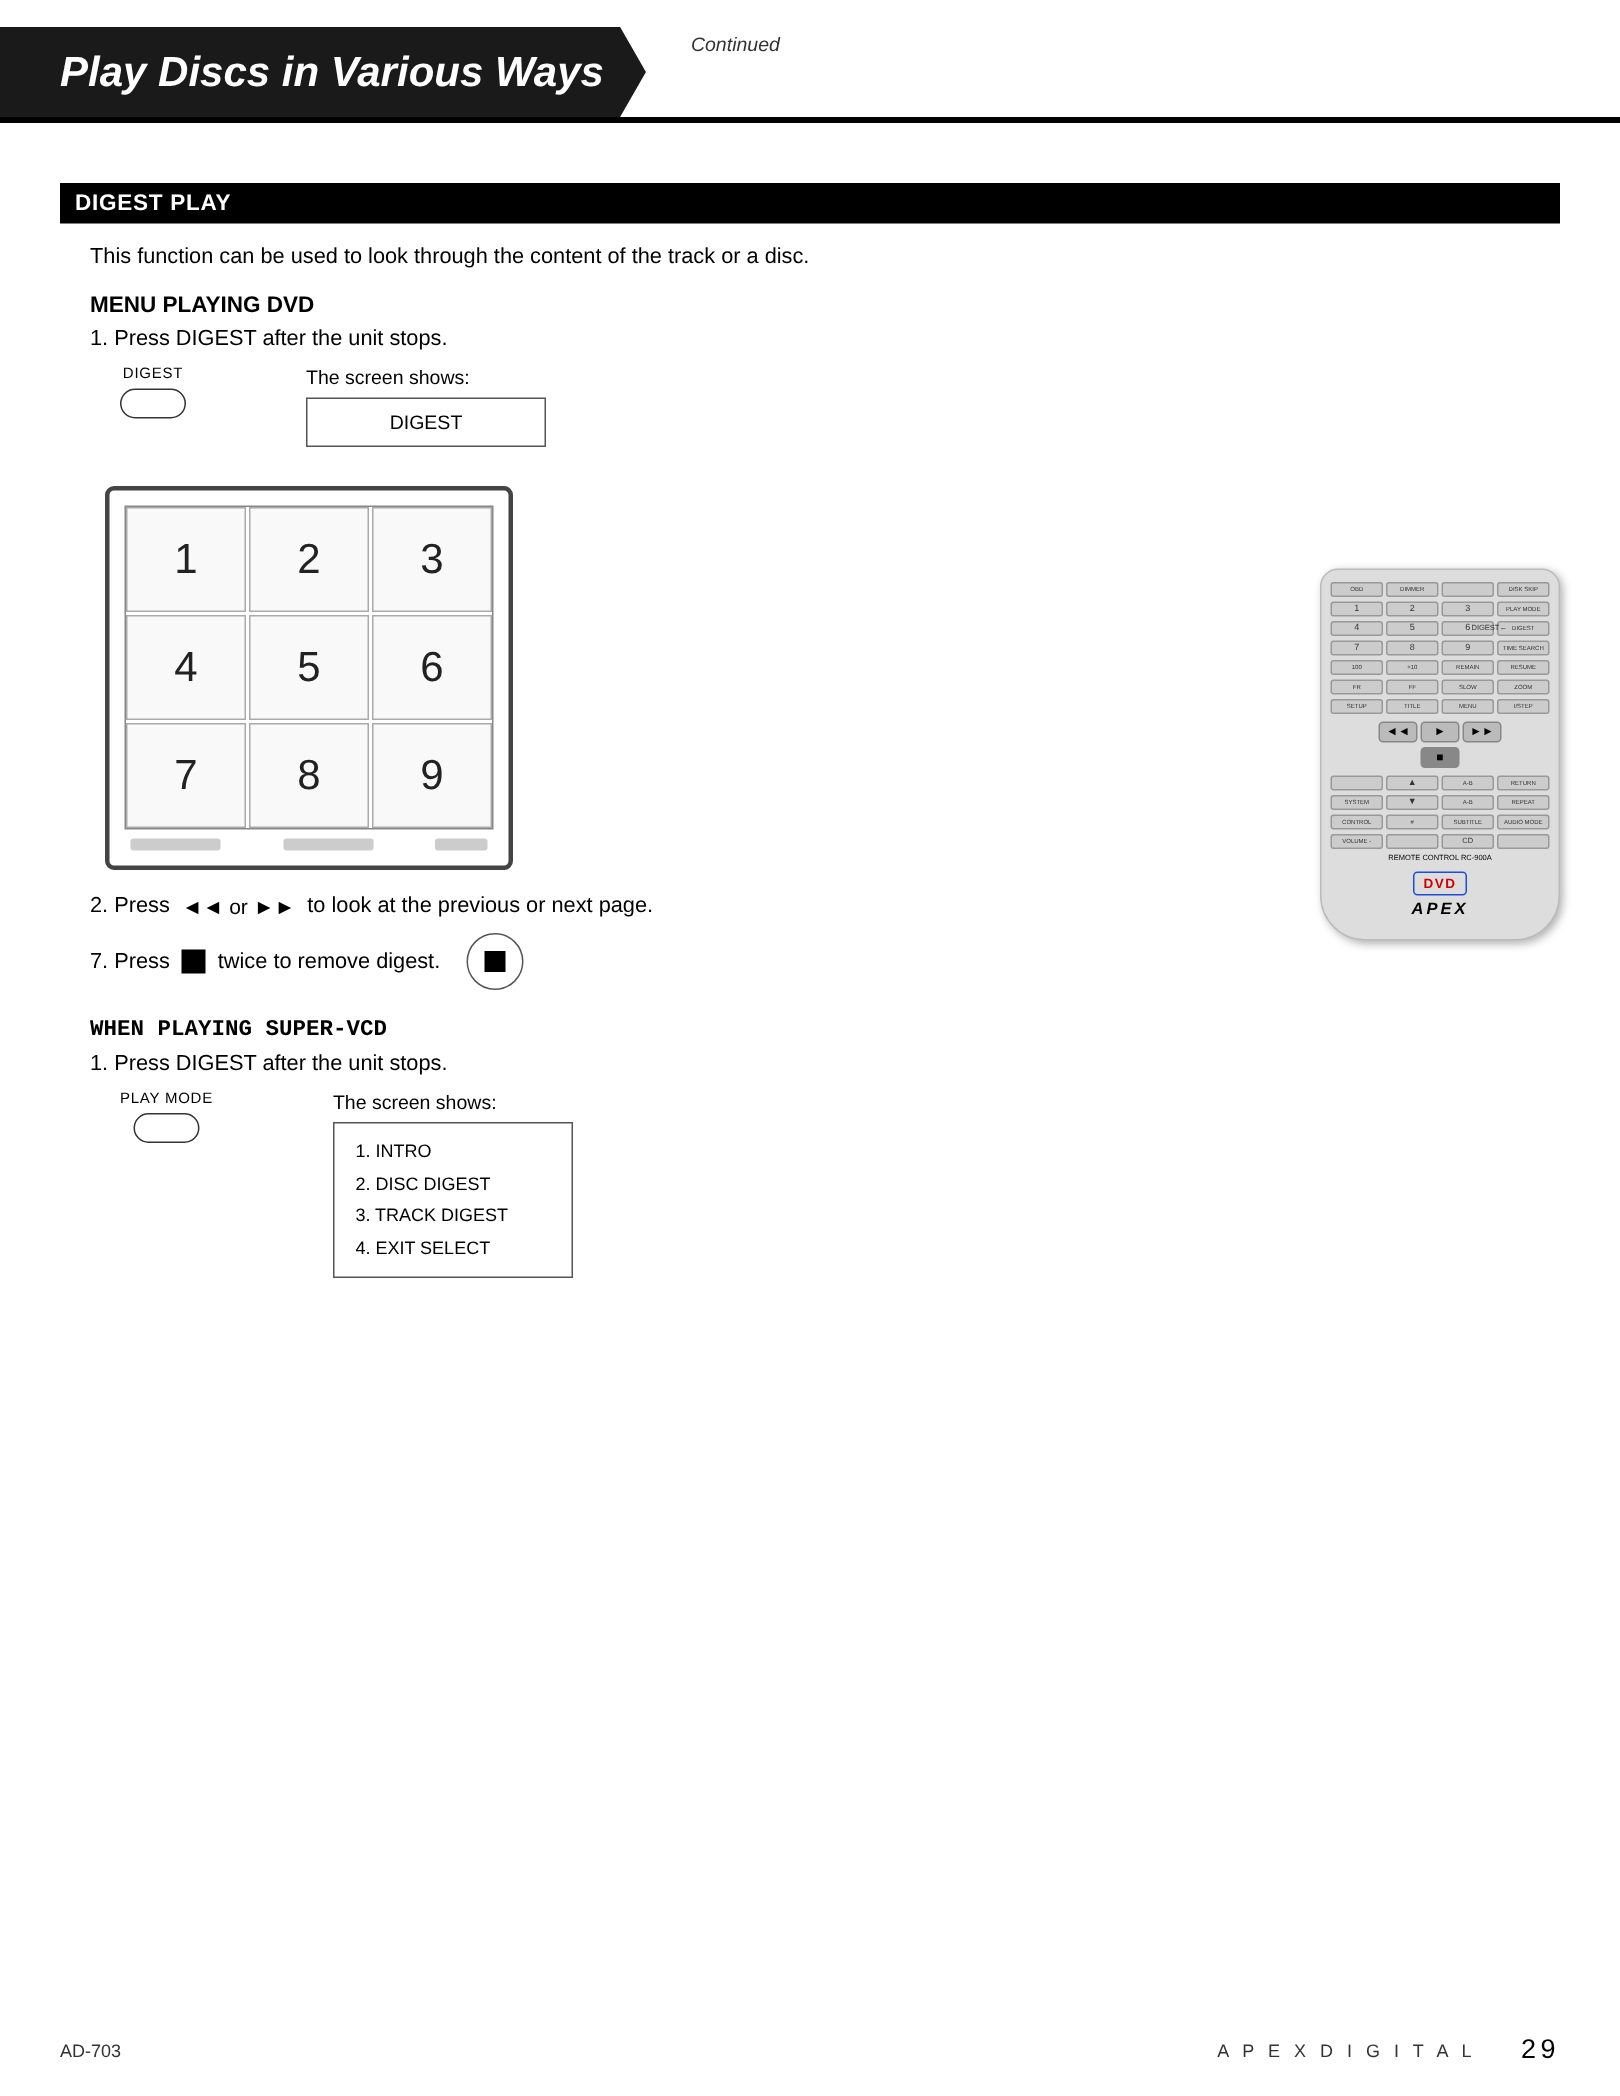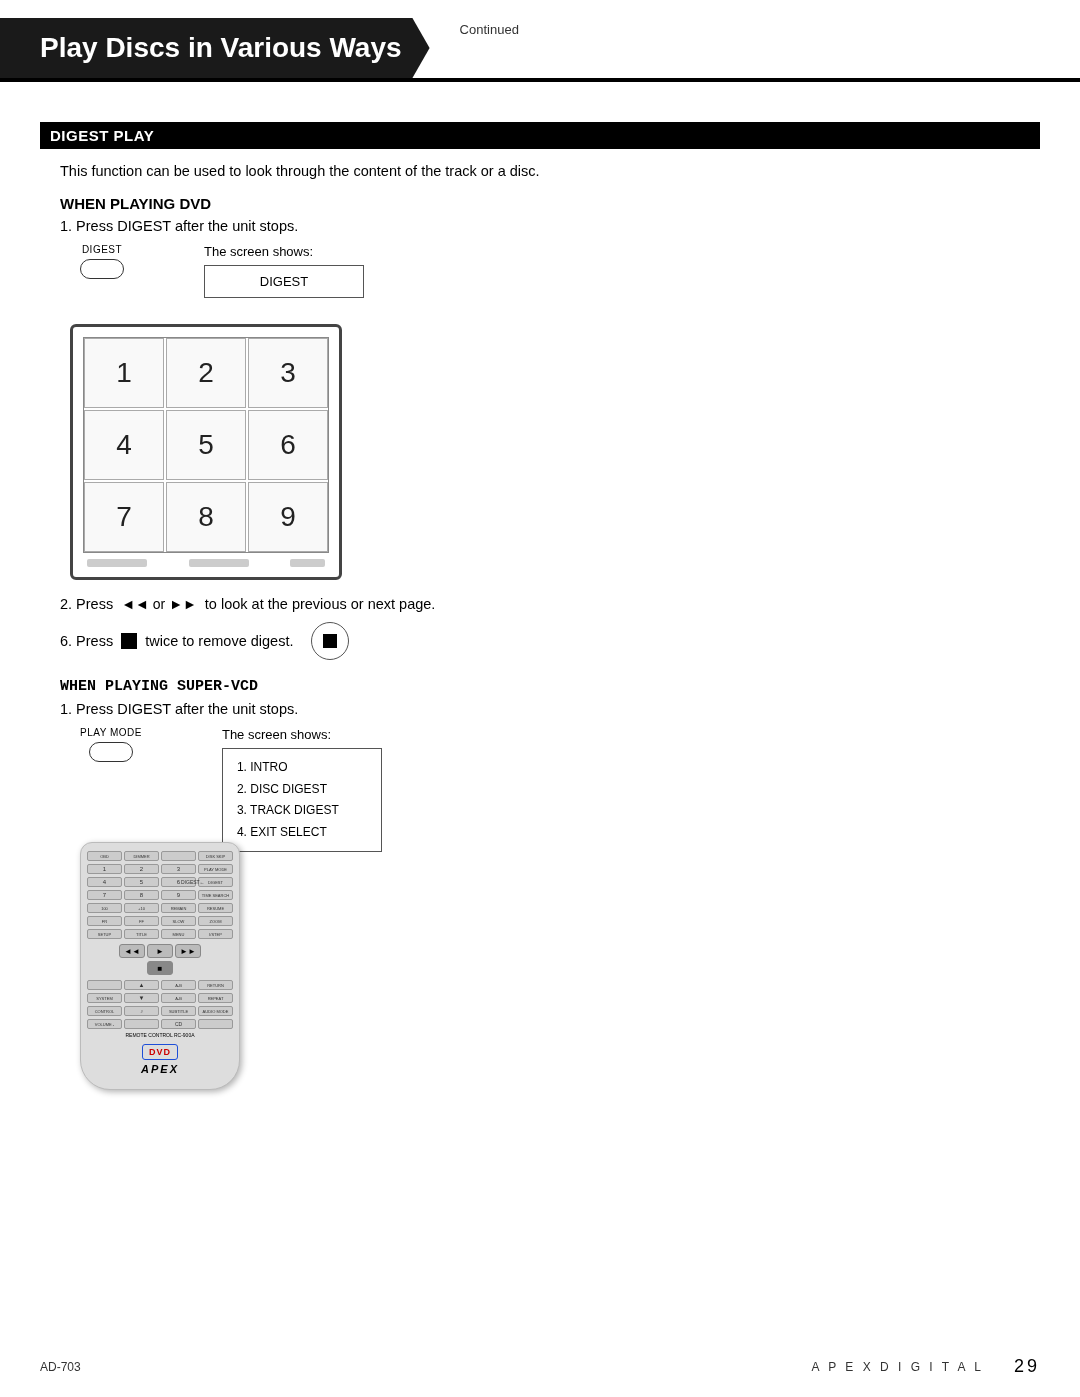--- a/index.html
+++ b/index.html
@@ -13,20 +13,21 @@
       position: relative;
     }
 
     
     .page-header {
       display: flex;
       align-items: center;
       padding: 18px 40px 0 0;
       border-bottom: 2px solid #000;
       margin-bottom: 0;
+      font-style: italic;
     }
     .title-block {
       background: #1a1a1a;
       color: #fff;
       padding: 14px 28px 14px 40px;
       font-size: 28px;
       font-weight: bold;
       clip-path: polygon(0 0, 96% 0, 100% 50%, 96% 100%, 0 100%);
       margin-right: 30px;
       min-width: 420px;
@@ -71,23 +72,22 @@
 
     .step-text {
       font-size: 14.5px;
       padding-left: 20px;
       margin-bottom: 10px;
     }
 
     
     .main-row {
       display: flex;
-      align-items: flex-start;
-      gap: 0;
-      flex-direction: column;
+      align-items: center;
+      gap: 16px;
     }
 
     .left-col {
       flex: 1;
     }
 
     .right-col {
       width: 200px;
       display: flex;
       justify-content: flex-end;
@@ -364,21 +364,21 @@
 <div class="content">
 
   <div class="section-header">DIGEST PLAY</div>
 
   <div class="main-row">
     <div class="left-col">
 
       <p class="intro-text">This function can be used to look through the content of the track or a disc.</p>
 
       
-      <p class="subsection-title">WHEN PLAYING DVD</p>
+      <p class="subsection-title">MENU PLAYING DVD</p>
       <p class="step-text">1.  Press DIGEST after the unit stops.</p>
 
       
       <div class="button-row">
         <div class="button-item">
           <span class="button-label">DIGEST</span>
           <div class="button-shape"></div>
         </div>
         <div>
           <p style="font-size:13px; margin-bottom:6px;">The screen shows:</p>
@@ -416,21 +416,21 @@
 
       
       <div class="step-line">
         <span>2.  Press</span>
         <span style="font-size:14px;">◄◄  or  ►► </span>
         <span>to look at the previous or next page.</span>
       </div>
 
       
       <div class="step-line">
-        <span>6.  Press</span>
+        <span>7.  Press</span>
         <span class="stop-icon"></span>
         <span>twice to remove digest.</span>
         <div class="stop-button-shape">
           <div class="stop-button-inner"></div>
         </div>
       </div>
 
       
       <p class="subsection-title" style="margin-top:18px;font-family:Liberation Mono, monospace;">WHEN PLAYING SUPER-VCD</p>
       <p class="step-text">1.  Press DIGEST after the unit stops.</p>

